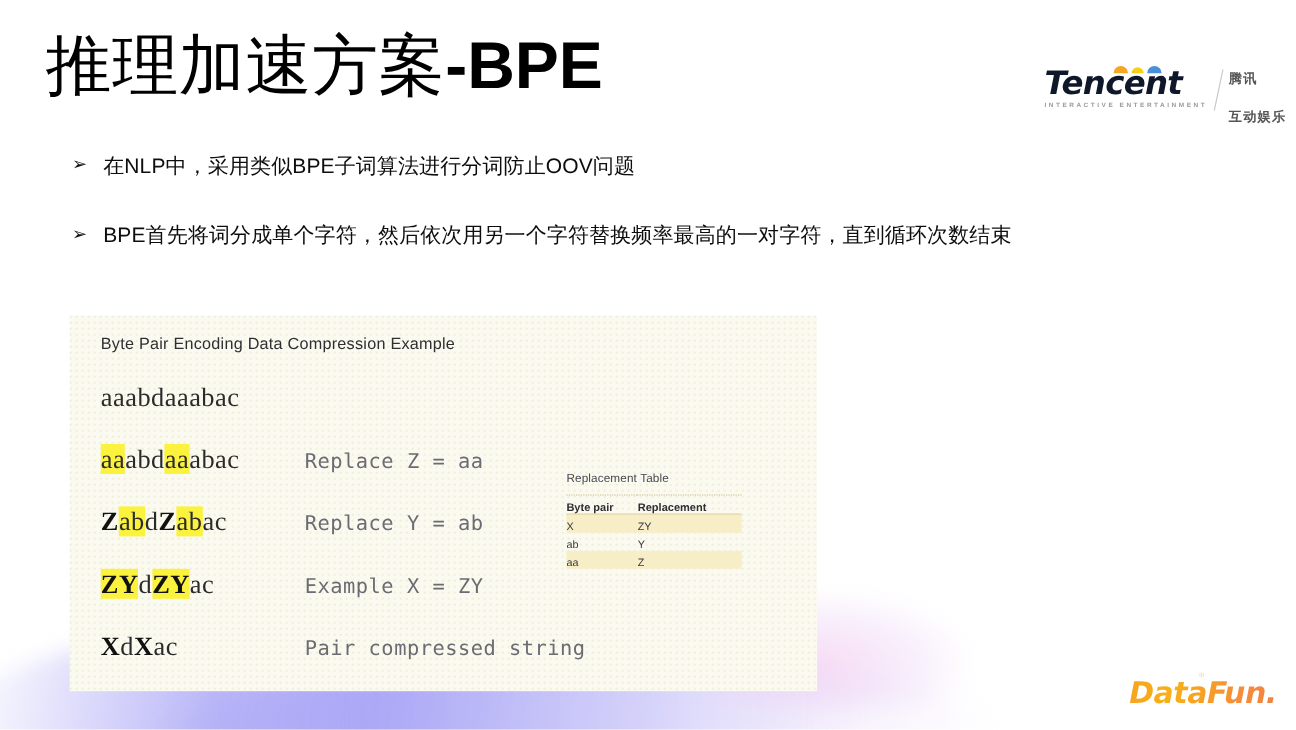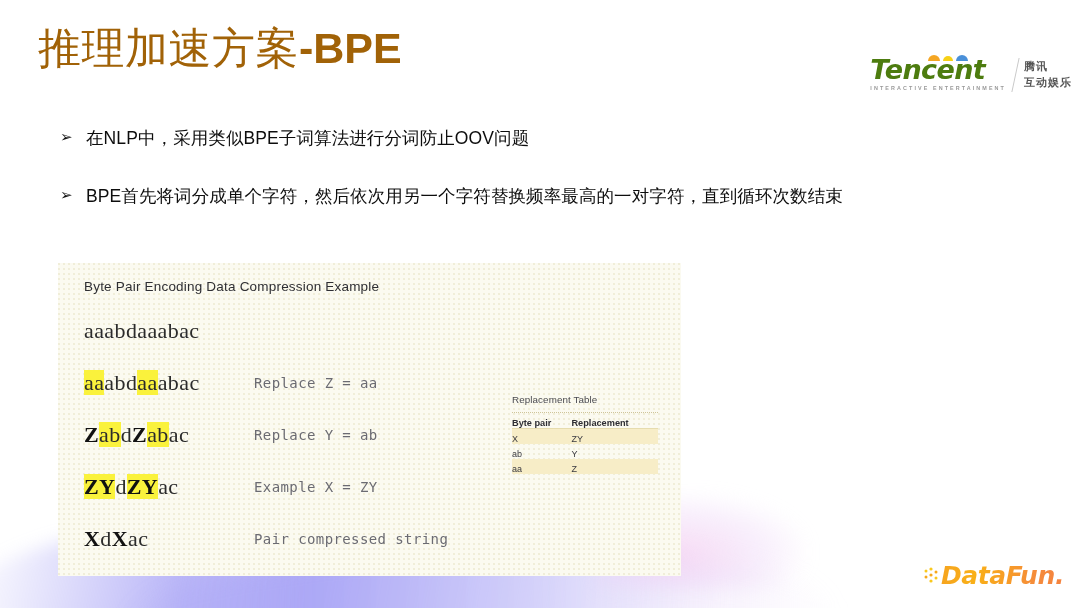--- a/index.html
+++ b/index.html
@@ -62,23 +62,23 @@
         rgba(255,255,255,0) 75%);
     filter: blur(8px);
     pointer-events: none;
   }
 
   
   .slide-title {
     position: absolute;
     left: 38px;
     top: 26px;
-    font-size: 43px;
+    font-size: 55px;
     line-height: 1.05;
-    color: #a16207;
+    color: #000000;
     letter-spacing: 0.5px;
     white-space: nowrap;
   }
   .slide-title .tt-cjk { font-weight: 400; }
   .slide-title .tt-latin { font-weight: 800; letter-spacing: 0px; }
 
   
   .tencent-logo {
     position: absolute;
     right: 8px;
@@ -87,21 +87,21 @@
     align-items: flex-start;
     height: 46px;
   }
   .tl-left { position: relative; padding-right: 9px; }
   .tl-word {
     font-family: "DejaVu Sans", sans-serif;
     font-style: italic;
     font-weight: 700;
     font-size: 27px;
     line-height: 28px;
-    color: #4d7c0f;
+    color: #0f172a;
     letter-spacing: -0.6px;
   }
   .tl-sub {
     font-size: 5.4px;
     letter-spacing: 2.1px;
     color: #9a9a9a;
     font-weight: 700;
     margin-top: 1px;
     text-align: center;
     transform: scaleY(0.95);
@@ -176,28 +176,28 @@
     white-space: pre;
     line-height: 26px;
   }
   .seq .hl { background: #faf23c; }
   .seq .bd { font-weight: 700; color: #111; }
   .note {
     position: absolute;
     left: 170px;
     top: 5px;
     font-family: "DejaVu Sans Mono", "Liberation Mono", monospace;
-    font-size: 14px;
+    font-size: 17px;
     color: #6b6b72;
     letter-spacing: 0.4px;
     white-space: pre;
   }
 
   
-  .rep-table-wrap { position: absolute; left: 414px; top: 131px; width: 146px; margin-left: 40px; }
+  .rep-table-wrap { position: absolute; left: 414px; top: 131px; width: 146px; }
   .rep-title {
     font-size: 9.8px;
     color: #4a4a50;
     margin-bottom: 7px;
     letter-spacing: 0.1px;
   }
   table.rep-table {
     border-collapse: collapse;
     width: 146px;
     font-size: 9px;
@@ -223,20 +223,21 @@
   table.rep-table td { height: 11px; }
 
   
   .datafun {
     position: absolute;
     right: 16px;
     bottom: 18px;
     display: flex;
     align-items: center;
     height: 30px;
+    flex-direction: column;
   }
   .df-dots { width: 17px; height: 18px; margin-right: 1px; }
   .df-word {
     font-family: "DejaVu Sans", sans-serif;
     font-style: italic;
     font-weight: 700;
     font-size: 25px;
     line-height: 25px;
     letter-spacing: -0.4px;
     background: linear-gradient(95deg, #f6a41f 0%, #f9b018 28%, #f79b28 55%, #f58b3c 78%, #f4813f 100%);
@@ -262,21 +263,21 @@
     <div class="tl-sub">INTERACTIVE ENTERTAINMENT</div>
     <svg class="tl-dots" viewBox="0 0 44 9">
       <path d="M1 8 A6 6 0 0 1 13 8 Z" fill="#f5a623"></path>
       <path d="M16 8 A5 5 0 0 1 26 8 Z" fill="#f7d117"></path>
       <path d="M29 8 A6 6 0 0 1 41 8 Z" fill="#4a90d9"></path>
     </svg>
   </div>
   <div class="tl-divider"></div>
   <div>
     <div class="tl-cn">腾讯</div>
-    <div class="tl-cn" style="margin-top:0">互动娱乐</div>
+    <div class="tl-cn" style="margin-top:16px">互动娱乐</div>
   </div>
 </div>
 
 <div class="bullets">
   <div class="bullet-row">
     <span class="bullet-mark">➢</span>
     <span class="bullet-text">在NLP中，采用类似BPE子词算法进行分词防止OOV问题</span>
   </div>
   <div class="bullet-row">
     <span class="bullet-mark">➢</span>

